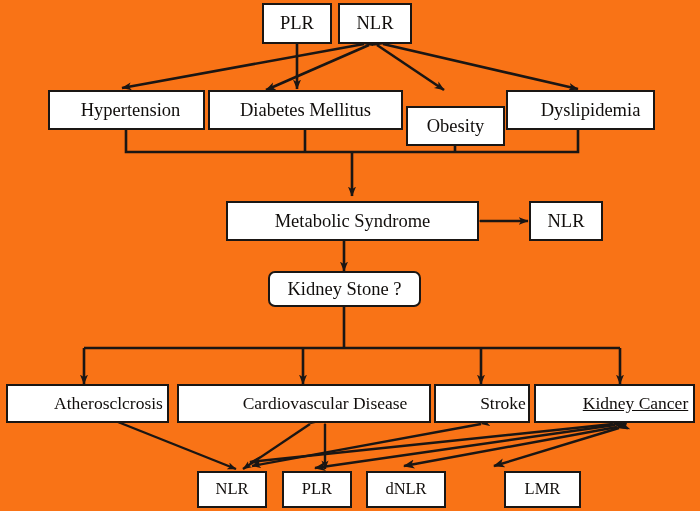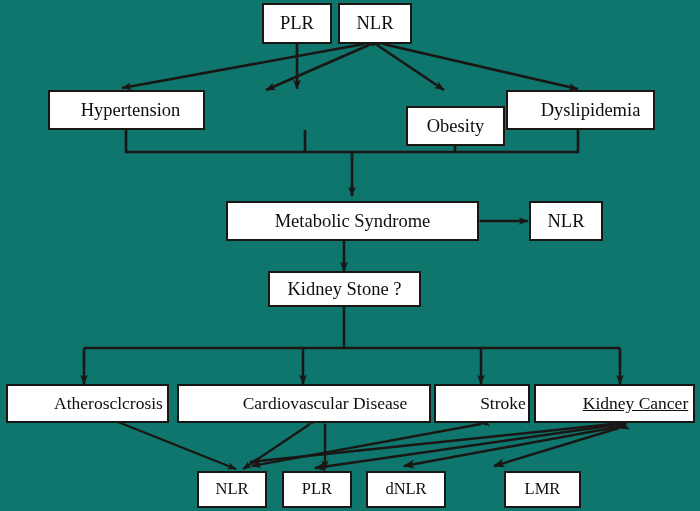--- a/index.html
+++ b/index.html
@@ -1,18 +1,18 @@
 <!DOCTYPE html>
 <html><head>
 <meta charset="utf-8">
 <style>
   html,body{margin:0;padding:0;background:#ffffff;}
   body{width:700px;height:511px;overflow:hidden;
        font-family:"Liberation Serif","DejaVu Serif",serif;}
-  #stage{position:relative;width:700px;height:511px;background:#0f766e;}
+  #stage{position:relative;width:700px;height:511px;background:#f97316;}
   svg.layer{position:absolute;left:0;top:0;width:700px;height:511px;}
   .node{position:absolute;box-sizing:border-box;border:2.5px solid #1a1614;
         background:#fff;display:flex;align-items:center;justify-content:center;
         color:#100d0b;line-height:1;z-index:3;}
   .node span{display:block;white-space:nowrap;}
   .f18{font-size:18.5px;}
   .f17{font-size:17.5px;padding-left:42px;}
   .f16{font-size:16.5px;}
 </style>
 </head>
@@ -77,35 +77,38 @@
   <div class="node f18" style="left:262px;top:3px;width:70px;height:41px;">
     <span>PLR</span>
   </div>
   <div class="node f18" style="left:338px;top:3px;width:74px;height:41px;">
     <span>NLR</span>
   </div>
 
   <div class="node f18" style="left:48px;top:90px;width:157px;height:40px;padding-left:8px;">
     <span>Hypertension</span>
   </div>
+  <div class="node f18" style="left:208px;top:90px;width:195px;height:40px;">
+    <span>Diabetes Mellitus</span>
+  </div>
   <div class="node f18" style="left:406px;top:106px;width:99px;height:40px;">
     <span>Obesity</span>
   </div>
   <div class="node f18" style="left:506px;top:90px;width:149px;height:40px;padding-left:20px;">
     <span>Dyslipidemia</span>
   </div>
 
   <div class="node f18" style="left:226px;top:201px;width:253px;height:40px;">
     <span>Metabolic Syndrome</span>
   </div>
   <div class="node f18" style="left:529px;top:201px;width:74px;height:40px;">
     <span>NLR</span>
   </div>
 
-  <div class="node f18" style="left:268px;top:271px;width:153px;height:36px;">
+  <div class="node f18" style="left:268px;top:271px;width:153px;height:36px;border-radius:7px;">
     <span>Kidney Stone ?</span>
   </div>
 
   <div class="node f17" style="left:6px;top:384px;width:163px;height:39px;">
     <span>Atherosclcrosis</span>
   </div>
   <div class="node f17" style="left:434px;top:384px;width:96px;height:39px;">
     <span>Stroke</span>
   </div>
   <div class="node f17" style="left:177px;top:384px;width:254px;height:39px;">

